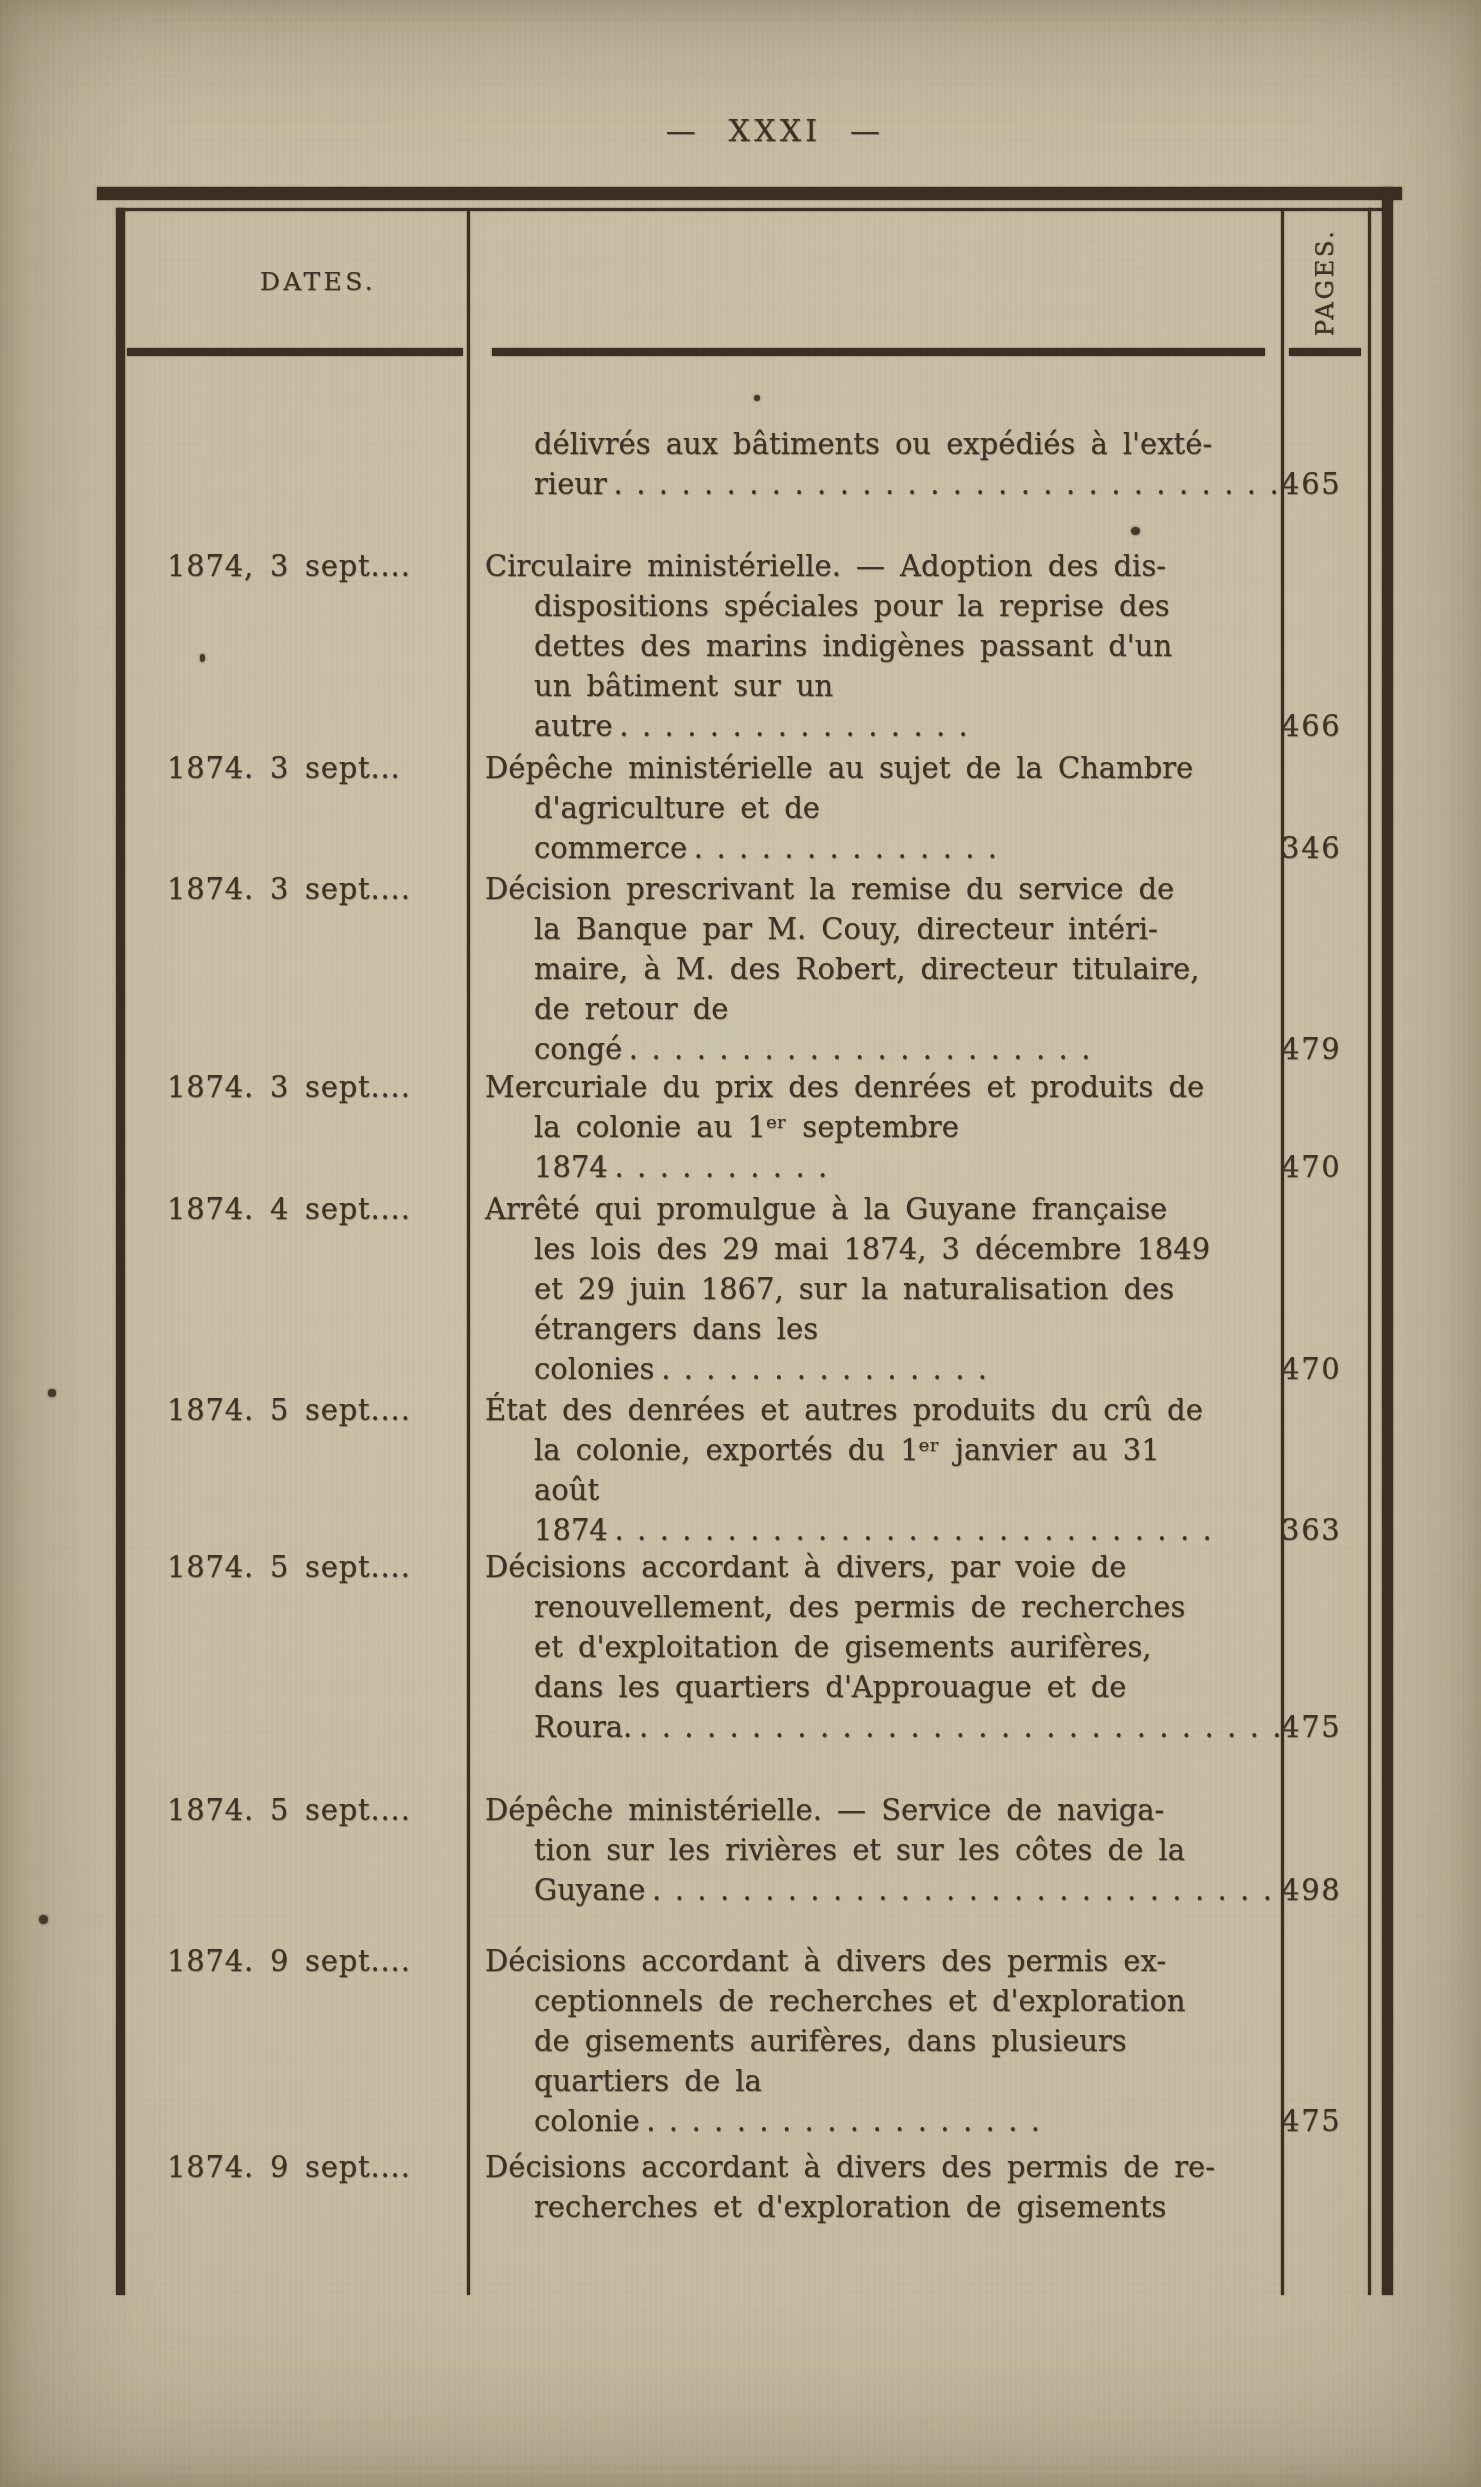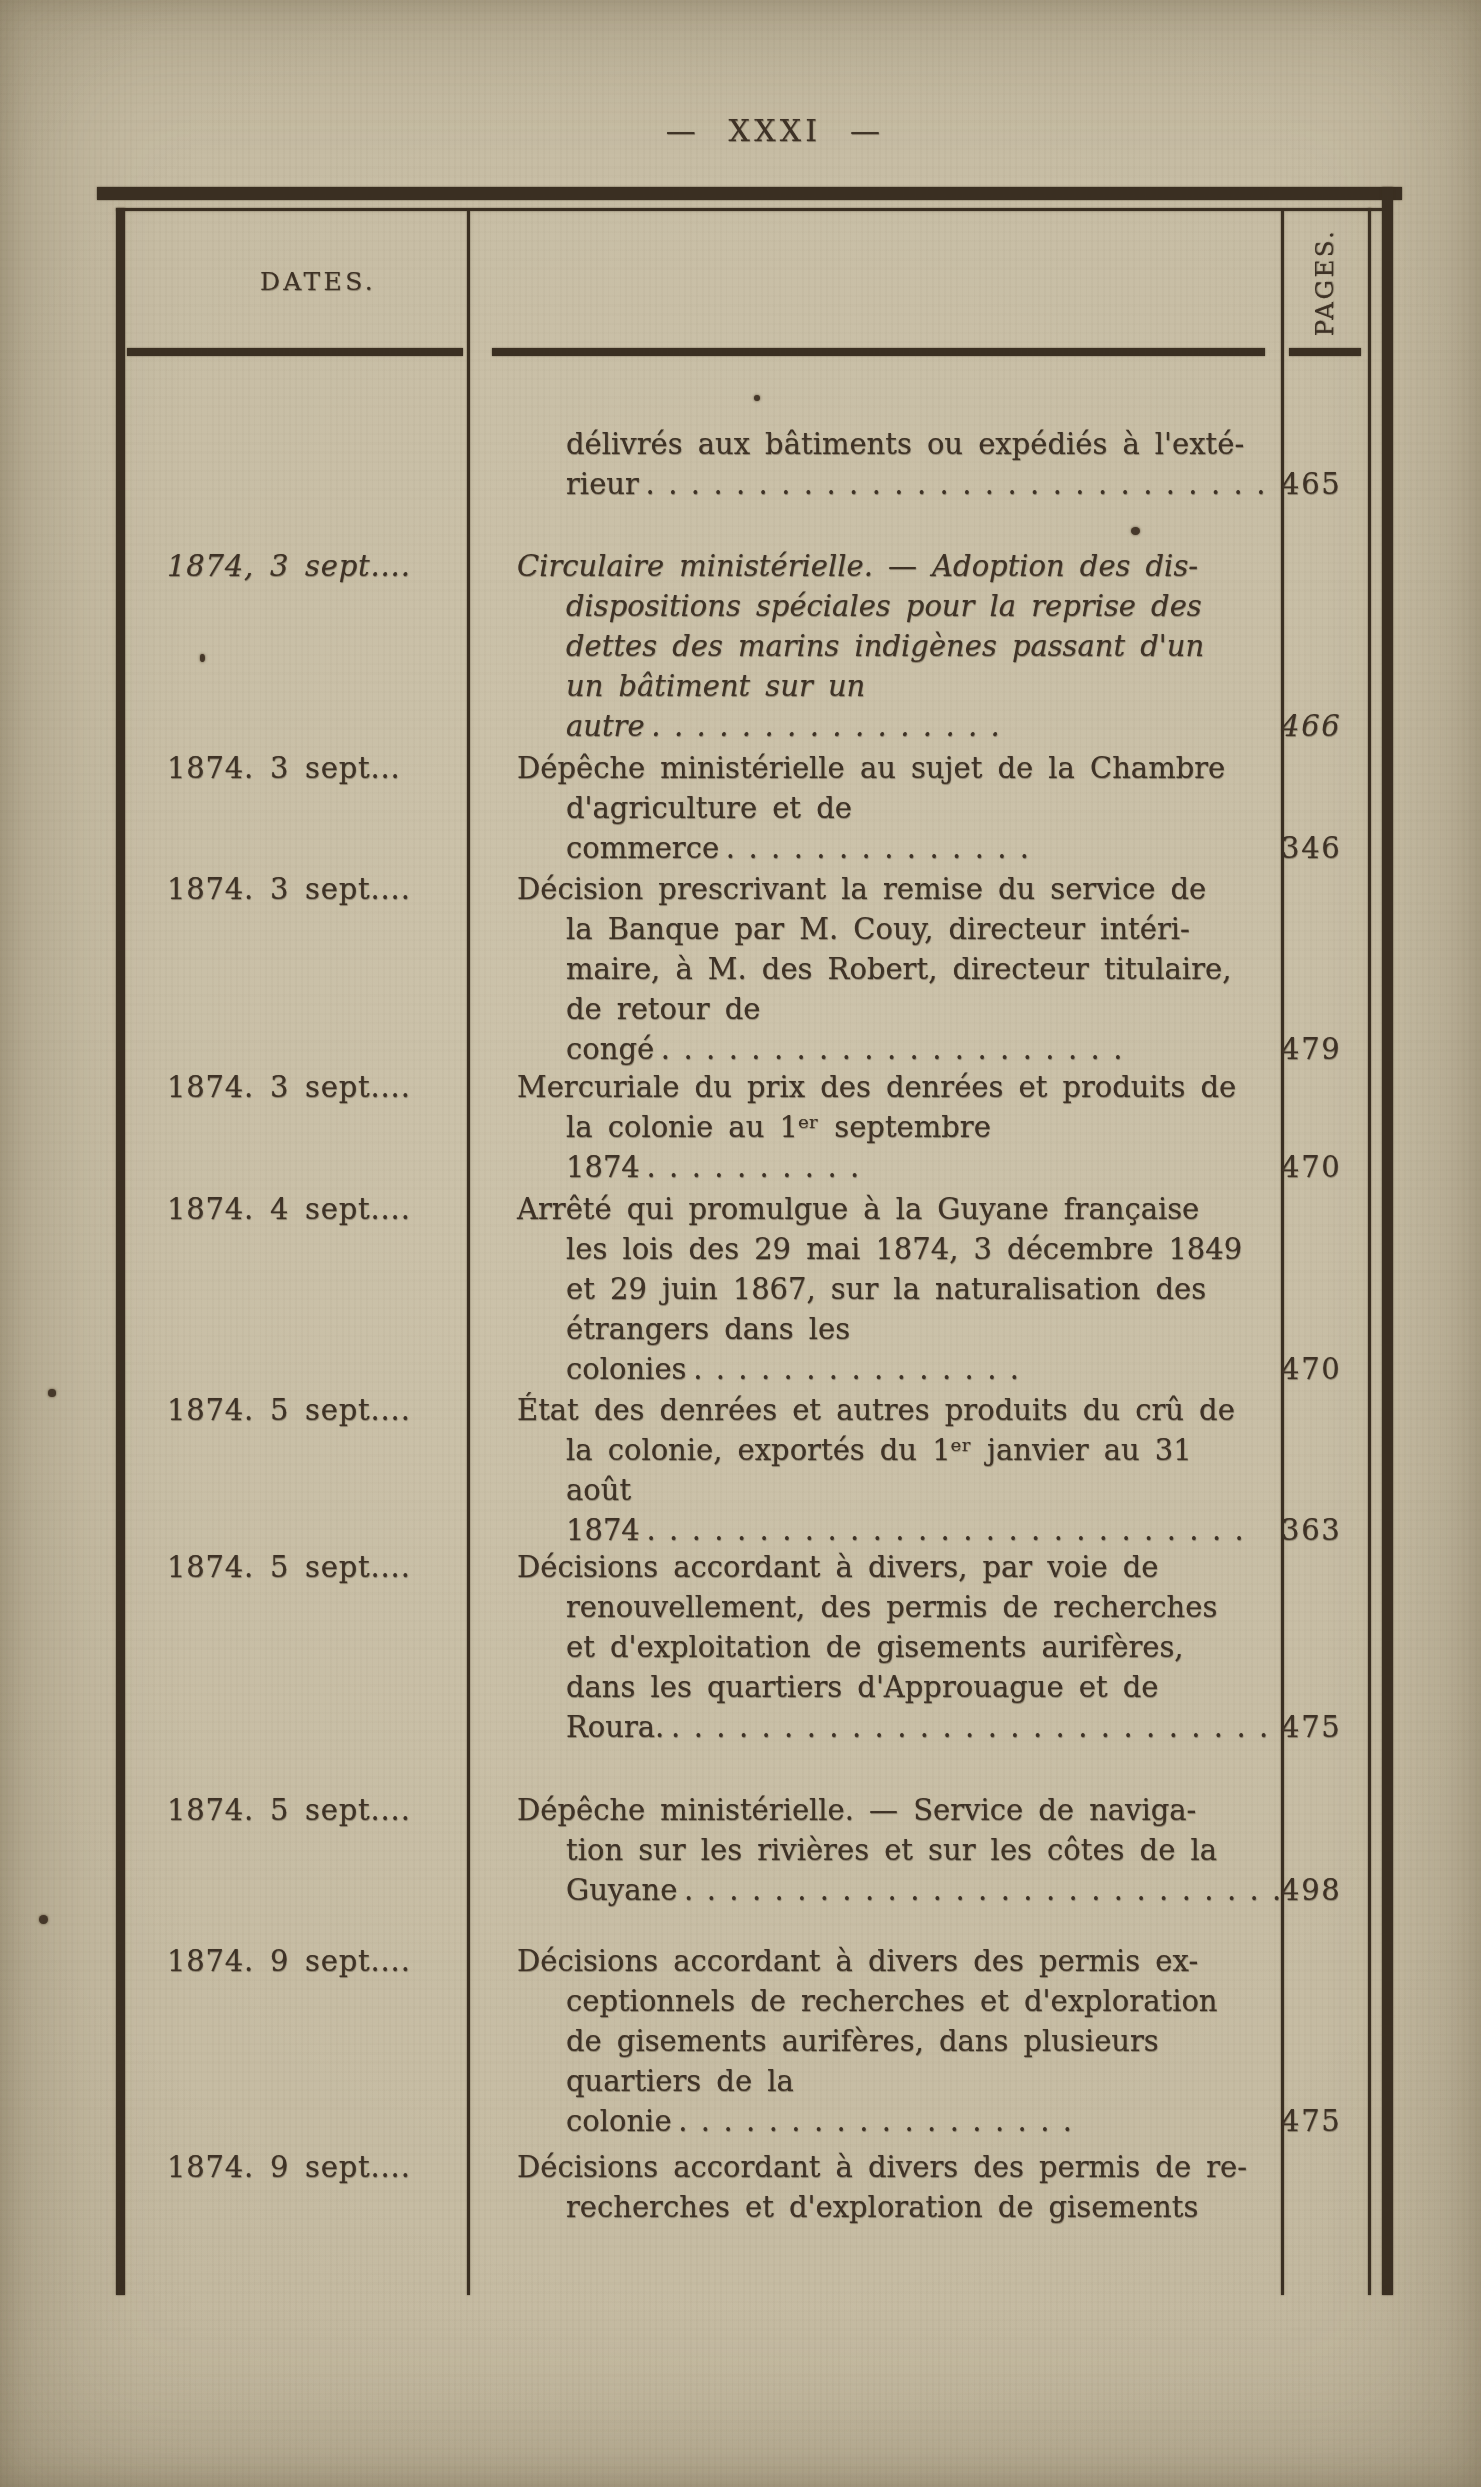--- a/index.html
+++ b/index.html
@@ -42,28 +42,28 @@
   .hdr-pages   { left:1281px; top:211px; width:87px; height:143px;
                  display:flex; align-items:center; justify-content:center; }
   .hdr-pages span { transform:rotate(-90deg); font-size:24.4px; letter-spacing:2.5px; white-space:nowrap; }
 
   .entry {
     position:absolute; left:125px; width:1243px;
     display:grid; grid-template-columns:342px 814px 87px;
     align-items:start;
     font-size:29px; line-height:40px;
   }
-  .e1 { top:424px; }  .e2 { top:546px;font-style:italic; }  .e3 { top:748px; }  .e4 { top:869px; }
+  .e1 { top:424px; }  .e2 { top:546px; }  .e3 { top:748px; }  .e4 { top:869px; }
   .e5 { top:1067px; } .e6 { top:1189px; } .e7 { top:1390px; } .e8 { top:1547px; }
   .e9 { top:1790px; } .e10 { top:1941px; } .e11 { top:2147px; }
 
   .date { padding-left:42px; letter-spacing:0.8px; word-spacing:5.9px; }
   .analyse {
     padding:0 23px 0 67px; text-indent:-49px;
-    white-space:pre-line; word-spacing:5.9px; overflow:hidden;margin-left:32px;
+    white-space:pre-line; word-spacing:5.9px; overflow:hidden;
   }
   .entry.cont .analyse { text-indent:0; }
   .leader { letter-spacing:13.4px; margin-left:6.7px; }
   .pagenum { align-self:end; text-align:left; letter-spacing:1.7px; }
 
   .ink-speck { position:absolute; background:#46382a; border-radius:50%; box-shadow:0 0 2.5px rgba(70,56,34,0.85); }
   .s1 { left:754px;  top:395px;  width:5.9px;  height:5.9px; }
   .s2 { left:1131px; top:527px;  width:9.2px; height:8.4px; }
   .s3 { left:48px;   top:1389px; width:7.6px;  height:7.6px; }
   .s4 { left:39px;   top:1915px; width:9.2px; height:9.2px; }

